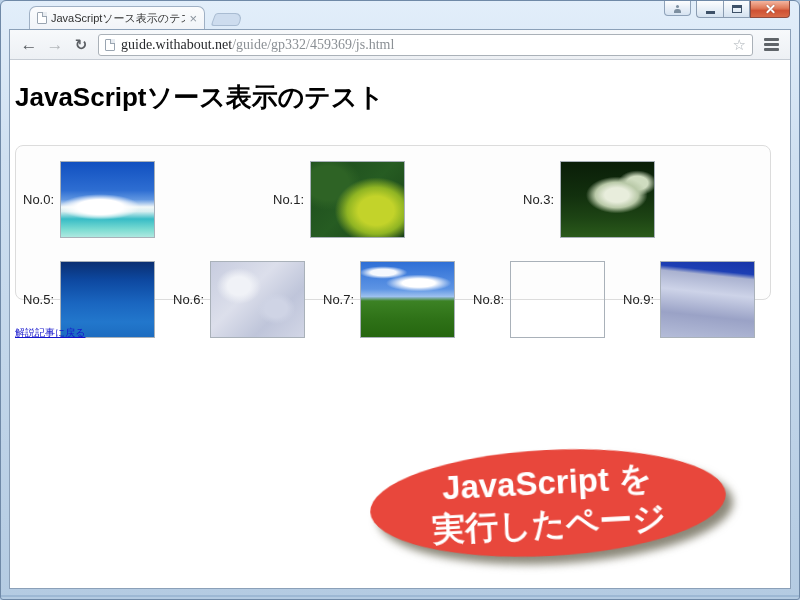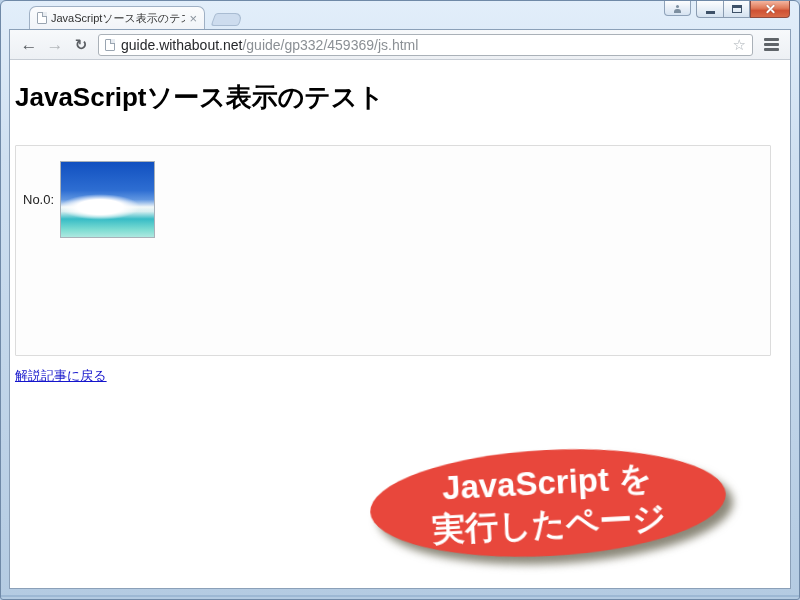--- a/index.html
+++ b/index.html
@@ -57,35 +57,35 @@
     border:1px solid #8ba0b8; background:#fff; display:flex; flex-direction:column; }
 
   .toolbar { height:30px; flex:none; background:linear-gradient(#f7f9fb,#edf0f4);
     border-bottom:1px solid #c6ccd4; display:flex; align-items:center; padding:0 6px; }
   .navbtn { width:26px; height:24px; display:flex; align-items:center; justify-content:center;
     font-size:17px; color:#5a5e63; border-radius:3px; }
   .navbtn.disabled { color:#b3b7bb; }
   .reload { font-size:15px; font-weight:bold; }
   .omnibox { flex:1; height:22px; margin:0 5px 0 4px; background:#fff; border:1px solid #aab1b8;
     border-radius:3px; display:flex; align-items:center; padding:0 6px; }
-  .url { font-size:14px; white-space:nowrap; overflow:hidden; flex:1; margin-left:6px; }
+  .url { font-size:14px; white-space:nowrap; overflow:hidden; flex:1; margin-left:6px;font-family:Liberation Serif, serif; }
   .url .host { color:#26282b; }
   .url .path { color:#8b9095; }
   .star { font-size:15px; color:#aab0b6; flex:none; margin-left:6px; }
   .menu-btn { width:26px; height:24px; display:flex; flex-direction:column; justify-content:center;
     align-items:center; gap:2px; border-radius:3px; }
   .menu-bar { width:15px; height:3px; background:#5f6469; border-radius:1px; }
 
   
   .page { flex:1; background:#fff; position:relative; padding:0 19px 0 5px; overflow:hidden; }
   h1.heading { margin-top:20px; font-size:26px; font-weight:bold; color:#000; letter-spacing:0; }
   p.intro { margin-top:17px; font-size:13px; line-height:19px; color:#1c1c1c; }
   a.link { color:#1515cc; text-decoration:underline; cursor:pointer; }
 
-  .photo-box { margin-top:30px; height:211px; border:1px solid #dcdcdc; border-radius:1px;
+  .photo-box { margin-top:30px; height:155px; border:1px solid #dcdcdc; border-radius:8px;
     background:#fdfdfd; padding:8px 2px 12px; }
   .photo-row { display:flex; height:90px; align-items:center; }
   .photo-row + .photo-row { margin-top:10px; }
   .cell { flex:1; display:flex; align-items:center; }
   .plabel { flex:none; width:42px; font-size:13px; color:#222; padding-left:5px; }
   .photo { flex:none; width:95px; height:77px; border:1px solid #a9b1b9; }
 
   
   .p0 { background:
     radial-gradient(55% 22% at 42% 60%, #ffffff 0 45%, rgba(255,255,255,0) 78%),
@@ -117,21 +117,21 @@
     radial-gradient(44% 14% at 62% 28%, #ffffff 0 40%, rgba(255,255,255,0) 80%),
     radial-gradient(34% 11% at 24% 14%, rgba(255,255,255,.95) 0 40%, rgba(255,255,255,0) 76%),
     linear-gradient(180deg,#2e6fd6 0%,#5d94e4 36%,#9cc0ee 46%,#3c8224 52%,#2f7218 75%,#25660f 100%); }
   .p8 { background:
     radial-gradient(42% 30% at 38% 28%, #a8abc6 0 38%, rgba(0,0,0,0) 74%),
     radial-gradient(36% 30% at 76% 66%, #7f82a2 0 44%, rgba(0,0,0,0) 74%),
     linear-gradient(160deg,#9good 0,#000 0) , linear-gradient(160deg,#9397b6 0%,#8488a8 45%,#6e7294 80%,#7d81a0 100%); }
   .p9 { background:
     linear-gradient(186deg,#1634a8 0%,#1d3fb4 15%,#aab2d0 21%,#cdd3e8 42%,#9aa2c6 70%,#b4bcd8 100%); }
 
-  .back-link { display:inline-block; margin-top:11px; font-size:13px; }
+  .back-link { display:inline-block; margin-top:26px; font-size:10px; }
 
   .badge { position:absolute; left:360px; top:390px; width:356px; height:106px;
     background:#e8473c; border-radius:50%; transform:rotate(-3deg);
     display:flex; flex-direction:column; align-items:center; justify-content:center;
     filter:drop-shadow(7px 8px 4px rgba(110,106,88,.8)); }
   .badge-line { font-size:33px; font-weight:bold; color:#fff; line-height:41px; white-space:nowrap; }
 </style>
 </head>
 <body>
 
@@ -182,20 +182,50 @@
 
       <h1 class="heading">JavaScriptソース表示のテスト</h1>
 
 
       <div class="photo-box">
         <div class="photo-row">
           <div class="cell">
             <span class="plabel">No.0:</span>
             <span class="photo p0" title="blue sky and clouds over tropical sea"></span>
           </div>
+          <div class="cell">
+            <span class="plabel">No.1:</span>
+            <span class="photo p1" title="dark forest with bright yellow-green tree"></span>
+          </div>
+          <div class="cell">
+            <span class="plabel">No.3:</span>
+            <span class="photo p3" title="white blossoms in dark forest"></span>
+          </div>
+        </div>
+        <div class="photo-row">
+          <div class="cell">
+            <span class="plabel">No.5:</span>
+            <span class="photo p5" title="deep blue water surface"></span>
+          </div>
+          <div class="cell">
+            <span class="plabel">No.6:</span>
+            <span class="photo p6" title="frost covered white trees"></span>
+          </div>
+          <div class="cell">
+            <span class="plabel">No.7:</span>
+            <span class="photo p7" title="green field under blue sky"></span>
+          </div>
+          <div class="cell">
+            <span class="plabel">No.8:</span>
+            <span class="photo p8" title="frosted purple forest hillside"></span>
+          </div>
+          <div class="cell">
+            <span class="plabel">No.9:</span>
+            <span class="photo p9" title="snowy trees against deep blue sky"></span>
+          </div>
         </div>
       </div>
 
       <a class="link back-link">解説記事に戻る</a>
 
       <div class="badge">
         <div class="badge-line">JavaScript を</div>
         <div class="badge-line">実行したページ</div>
       </div>
 

